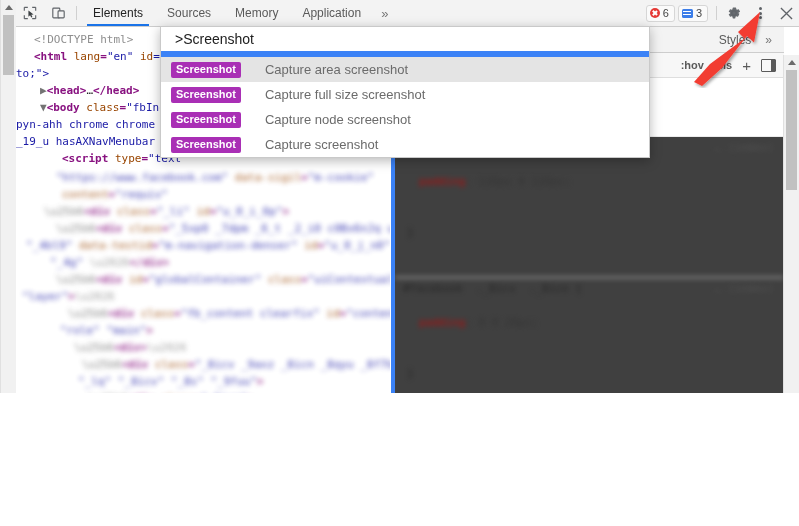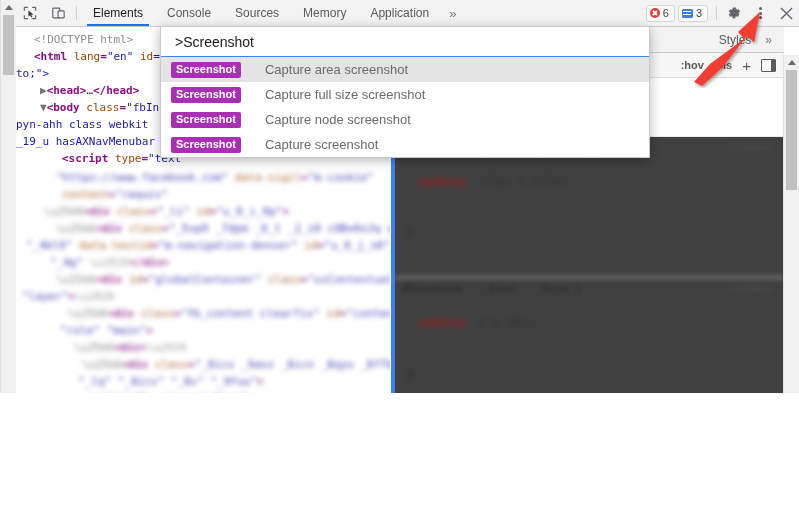--- a/index.html
+++ b/index.html
@@ -263,21 +263,21 @@
     width: 488px;
     background: #fff;
     border: 1px solid #c9c9c9;
     box-shadow: 0 3px 11px rgba(0,0,0,.28);
     z-index: 40;
   }
   #cmd-input-row {
     height: 30px;
     display: flex; align-items: center;
     padding: 0 12px;
-    border-bottom: 1px solid #3b82f6;
+    border-bottom: 6px solid #3b82f6;
     box-sizing: border-box;
   }
   #cmd-input {
     border: none; outline: none;
     font-family: "Liberation Sans", sans-serif;
     font-size: 14px;
     color: #202020;
     width: 100%;
     background: transparent;
     caret-color: #000;
@@ -339,23 +339,20 @@
         <rect x="1.5" y="2.5" width="8" height="11" rx="1" stroke="#5f6368" stroke-width="1.3" fill="none"></rect>
         <rect x="7.5" y="5.5" width="7" height="8" rx="1" stroke="#5f6368" stroke-width="1.3" fill="#f3f3f3"></rect>
       </svg>
     </div>
     <div class="tb-sep"></div>
 
     <div class="tab active">
         <span>Elements</span>
       </div>
     <div class="tab">
-        <span>Console</span>
-      </div>
-    <div class="tab">
         <span>Sources</span>
       </div>
     <div class="tab">
         <span>Memory</span>
       </div>
     <div class="tab">
         <span>Application</span>
       </div>
     <div class="tab-more">
         <span>»</span>
@@ -395,21 +392,21 @@
     </div>
   </div>
 
   <div id="dom-panel">
     <div class="dom-crisp">
       <div class="dom-line" style="padding-left:18px"><span class="comment">&lt;!DOCTYPE html&gt;</span></div>
       <div class="dom-line" style="padding-left:18px"><span class="punct">&lt;html</span><span class="attr"> lang</span><span class="punct">=</span><span class="val">"en"</span><span class="attr"> id</span><span class="val">="fa</span></div>
       <div class="dom-line" style="padding-left:0px"><span class="val">to;"&gt;</span></div>
       <div class="dom-line" style="padding-left:24px"><span class="arrow-tog">▶</span><span class="punct">&lt;head&gt;</span><span class="txt">…</span><span class="punct">&lt;/head&gt;</span></div>
       <div class="dom-line" style="padding-left:24px"><span class="arrow-tog">▼</span><span class="punct">&lt;body</span><span class="attr"> class</span><span class="punct">=</span><span class="val">"fbIndex</span></div>
-      <div class="dom-line" style="padding-left:0px"><span class="val">pyn-ahh class webkit</span></div>
+      <div class="dom-line" style="padding-left:0px"><span class="val">pyn-ahh chrome chrome</span></div>
       <div class="dom-line" style="padding-left:0px"><span class="val">_19_u hasAXNavMenubar</span></div>
       <div class="dom-line" style="padding-left:46px"><span class="punct">&lt;script</span><span class="attr"> type</span><span class="punct">=</span><span class="val">"text</span></div>
     </div>
 
     <div class="dom-blur" aria-hidden="true">
       <div class="dom-line" style="padding-left:40px"><span class="val">"https://www.facebook.com"</span> <span class="attr">data-sigil</span><span class="punct">=</span><span class="val">"m-cookie"</span></div>
       <div class="dom-line" style="padding-left:46px"><span class="attr">content</span><span class="punct">=</span><span class="val">"requiv"</span></div>
       <div class="dom-line" style="padding-left:28px"><span class="arrow-tog">\u25b6</span><span class="punct">&lt;div</span> <span class="attr">class</span><span class="punct">=</span><span class="val">"_li"</span> <span class="attr">id</span><span class="punct">=</span><span class="val">"u_0_i_0p"</span><span class="punct">&gt;</span></div>
       <div class="dom-line" style="padding-left:40px"><span class="arrow-tog">\u25b6</span><span class="punct">&lt;div</span> <span class="attr">class</span><span class="punct">=</span><span class="val">"_5xp0 _7dpm _6_t _2_i0 c0Bx6nJq udsz"</span></div>
       <div class="dom-line" style="padding-left:10px"><span class="val">"_4bl9"</span> <span class="attr">data-testid</span><span class="punct">=</span><span class="val">"m-navigation-denser"</span> <span class="attr">id</span><span class="punct">=</span><span class="val">"u_0_j_n0"</span></div>

